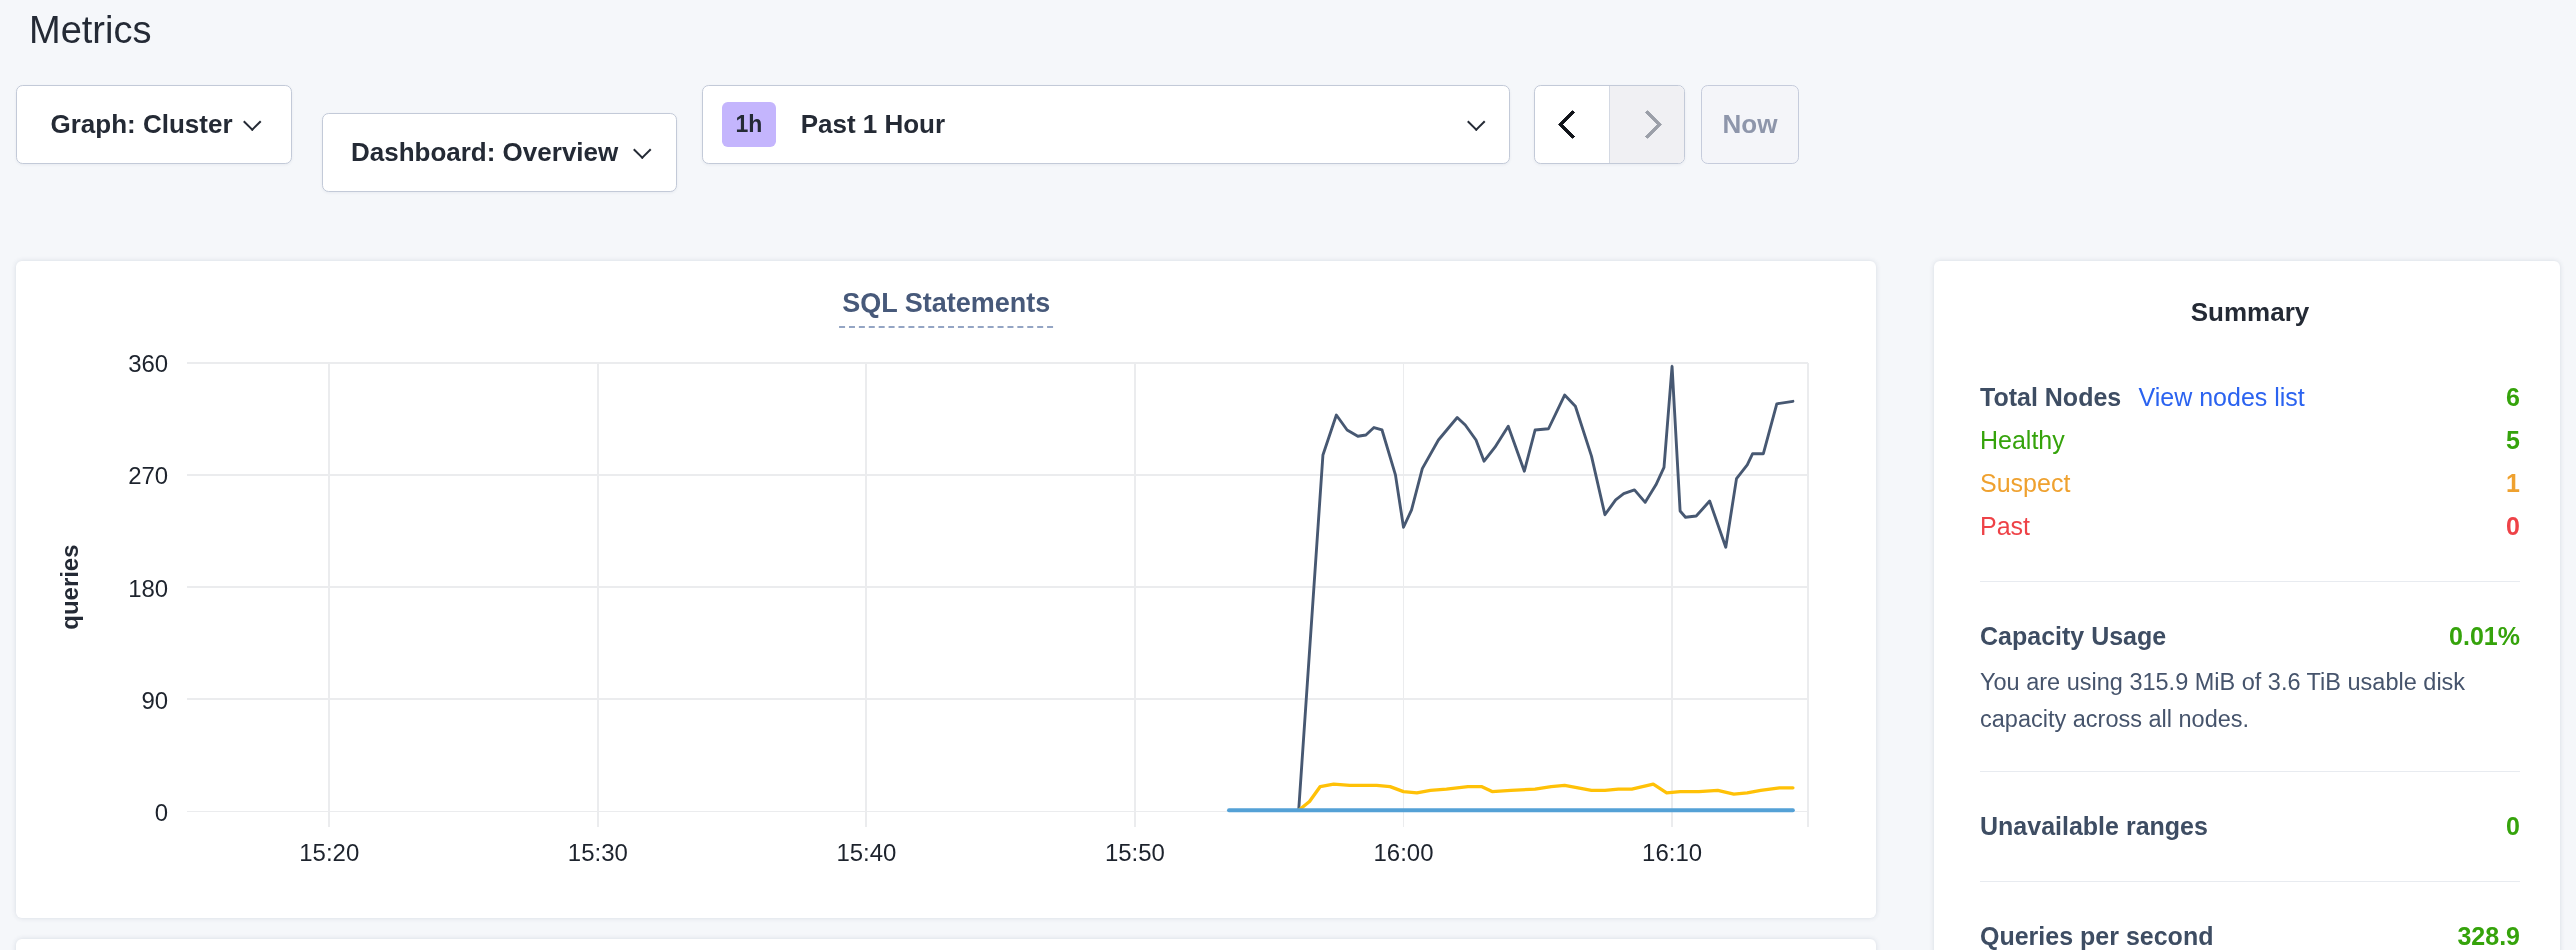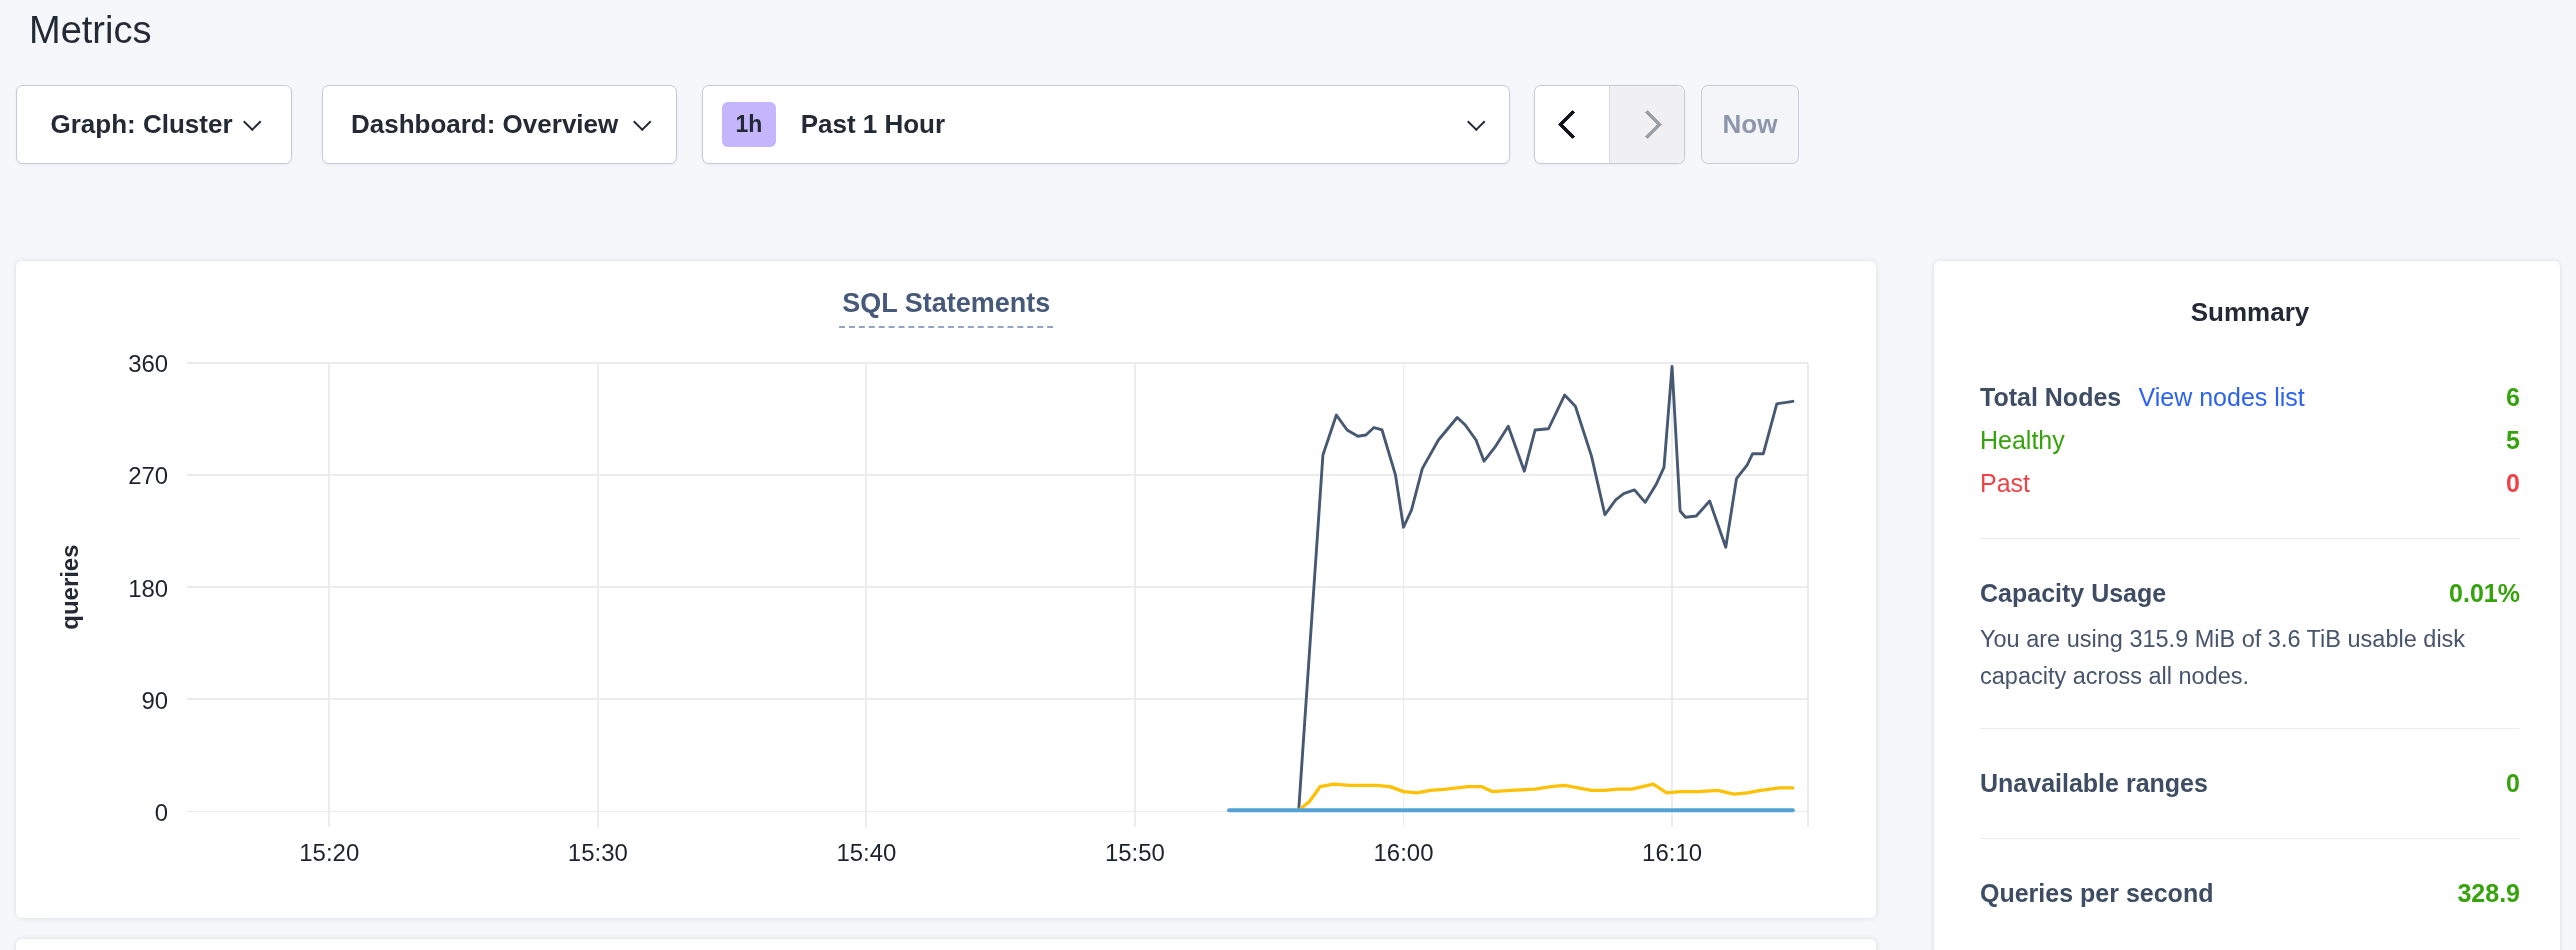--- a/index.html
+++ b/index.html
@@ -18,21 +18,21 @@
   
   .controls { position:absolute; left:0; top:85px; width:2576px; height:79px; }
   .ctl {
     position:absolute; top:0; height:79px;
     background:#fff; border:1.9px solid #c3cad8; border-radius:6.7px;
     display:flex; align-items:center; justify-content:center;
     box-shadow:0 1px 2.9px rgba(56,76,108,0.07);
     font-size:26px; font-weight:700; color:#242a35; cursor:pointer;
   }
   .graph-btn    { left:16.3px;  width:276px; gap:13px; }
-  .dashboard-btn{ left:322px; width:355px; gap:17.3px; }
+  .dashboard-btn{ left:322px; width:355px; gap:17.3px;margin-top:28px; }
   .time-btn     { left:702px; width:808px; justify-content:flex-start; padding:0 27px 0 19px; gap:25px; }
   .time-badge {
     background:#c4b5fd; border-radius:5.8px; padding:8.6px 13.4px;
     font-size:23px; font-weight:700; color:#242a35;
   }
   .time-label { font-weight:600; }
   .chev {
     display:inline-block; width:12.5px; height:12.5px;
     border-right:2.9px solid currentColor; border-bottom:2.9px solid currentColor;
   }
@@ -160,20 +160,24 @@
   <div class="sum-section">
     <div class="sum-row">
       <span><span class="sum-label">Total Nodes</span><span class="sum-link">View nodes list</span></span>
       <span class="val green">6</span>
     </div>
     <div class="sum-row">
       <span class="green">Healthy</span>
       <span class="val green">5</span>
     </div>
     <div class="sum-row">
+      <span class="orange">Suspect</span>
+      <span class="val orange">1</span>
+    </div>
+    <div class="sum-row">
       <span class="red">Past</span>
       <span class="val red">0</span>
     </div>
   </div>
 
   <hr class="divider">
 
   <div>
     <div class="sum-row">
       <span class="sum-label">Capacity Usage</span>

